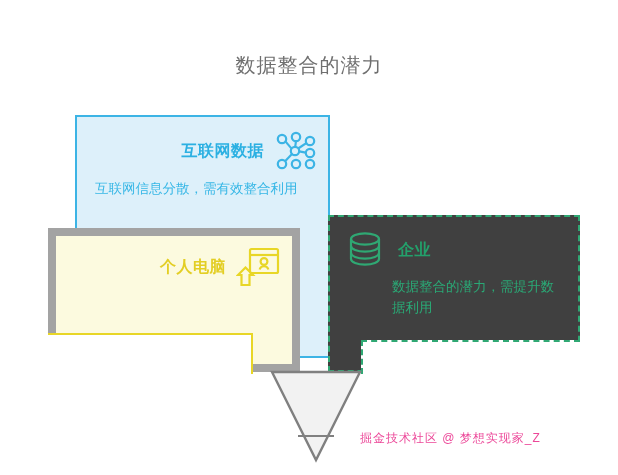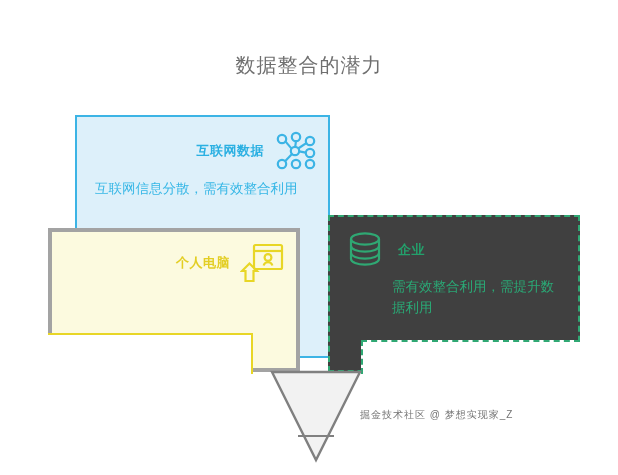--- a/index.html
+++ b/index.html
@@ -40,21 +40,21 @@
   }
   .card-head {
     display: flex;
     align-items: center;
     justify-content: flex-end;
   }
   .card-head.left {
     justify-content: flex-start;
   }
   .card-heading {
-    font-size: 13px;
+    font-size: 16px;
     font-weight: bold;
     letter-spacing: 0.5px;
     white-space: nowrap;
   }
   .card-body {
     font-size: 13.5px;
     line-height: 1.55;
     font-weight: 400;
   }
   .card-icon {
@@ -83,21 +83,21 @@
     padding: 8px 14px 0 18px;
   }
 
   
   #card-personal {
     left: 48px;
     top: 228px;
     width: 252px;
     height: 144px;
     background: #fcfadf;
-    border: 4px solid #a3a3a3;
+    border: 8px solid #a3a3a3;
     z-index: 3;
   }
   #card-personal .card-head {
     padding: 10px 12px 0 0;
     gap: 10px;
   }
   #card-personal .card-heading { color: #e3ce24; }
   #card-personal .card-body {
     color: #e8d33a;
     text-align: right;
@@ -158,23 +158,23 @@
     top: 368px;
     width: 96px;
     height: 96px;
     z-index: 5;
   }
 
   
   #watermark {
     position: absolute;
     left: 360px;
-    top: 408px;
-    font-size: 10px;
-    color: #737373;
+    top: 430px;
+    font-size: 12px;
+    color: #ec4899;
     letter-spacing: 1px;
     white-space: nowrap;
     z-index: 6;
   }
 </style>
 </head>
 <body>
 
 <div id="infographic">
 
@@ -213,21 +213,21 @@
           <g fill="none" stroke="#2fa873" stroke-width="2.2">
             <ellipse cx="21" cy="10" rx="14" ry="5.6"></ellipse>
             <path d="M7 10 L7 30 A14 5.6 0 0 0 35 30 L35 10"></path>
             <path d="M7 17 A14 5.6 0 0 0 35 17"></path>
             <path d="M7 24 A14 5.6 0 0 0 35 24"></path>
           </g>
         </svg>
       </span>
       <span class="card-heading">企业</span>
     </div>
-    <div class="card-body">需有效整合利用，需提升数据利用</div>
+    <div class="card-body">数据整合的潜力，需提升数据利用</div>
   </div>
   <div id="card-enterprise-notch"></div>
 
   <div class="card" id="card-personal">
     <div class="card-head">
       <span class="card-heading">个人电脑</span>
       <span class="card-icon">
         <svg width="44" height="42" viewBox="0 0 44 42">
           <g fill="none" stroke="#e8d626" stroke-width="2.2">
             <rect x="14" y="3" width="28" height="24" rx="1.5"></rect>

